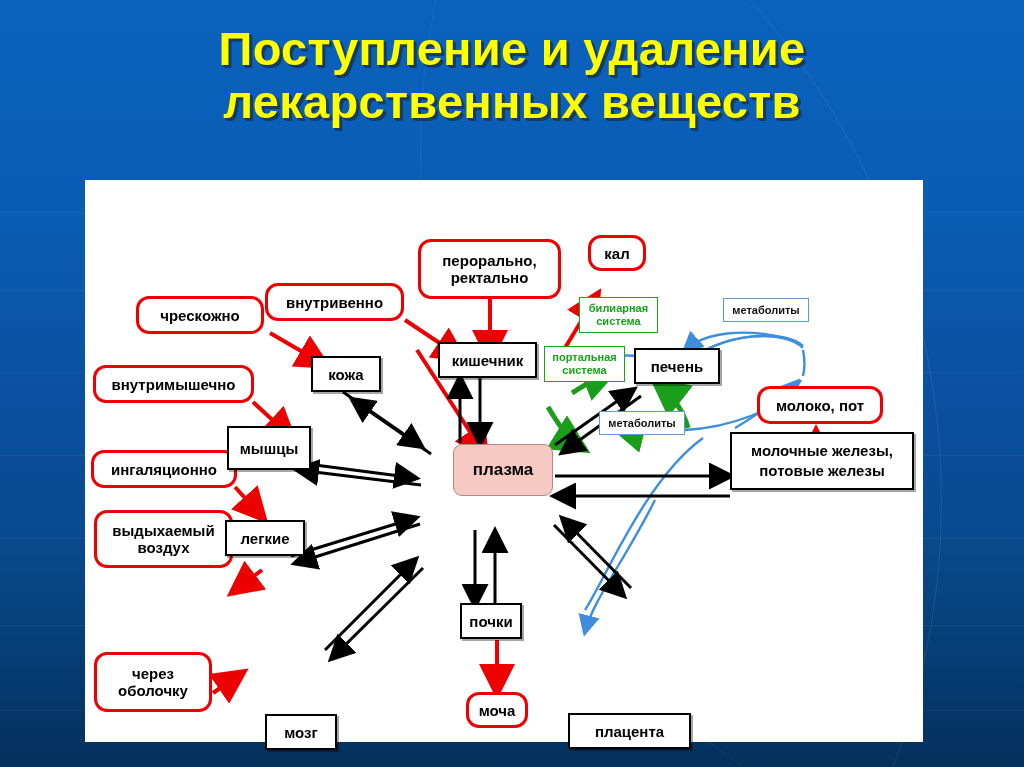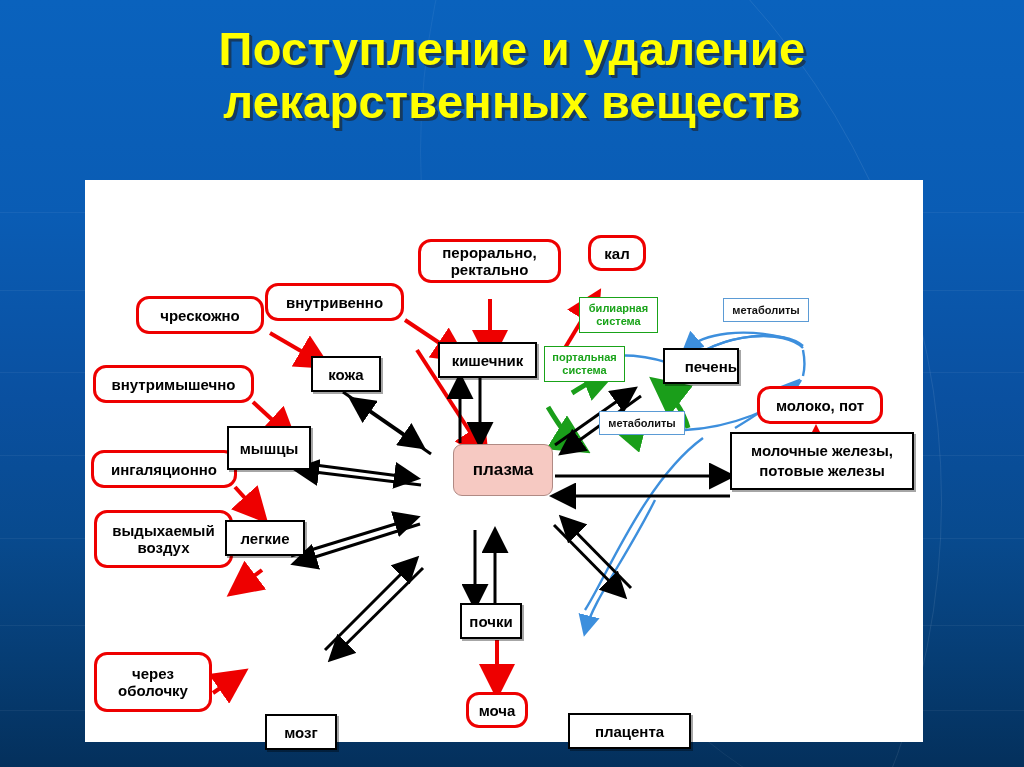--- a/index.html
+++ b/index.html
@@ -171,21 +171,21 @@
           <line x1="326" y1="576" x2="258" y2="644"></line>
           <line x1="540" y1="602" x2="600" y2="660"></line>
           <line x1="608" y1="652" x2="548" y2="594"></line>
         </g>
       </svg>
 
       <div class="node n-plasma" style="left:368px;top:264px;width:100px;height:52px;">
         <span>плазма</span>
       </div>
 
-      <div class="node n-red" style="left:333px;top:59px;width:143px;height:44px;">
+      <div class="node n-red" style="left:333px;top:59px;width:143px;height:60px;">
         <span>перорально,
 ректально</span>
       </div>
 
       <div class="node n-red" style="left:180px;top:103px;width:139px;height:38px;">
         <span>внутривенно</span>
       </div>
 
       <div class="node n-red" style="left:51px;top:116px;width:128px;height:38px;">
         <span>чрескожно</span>
@@ -238,21 +238,21 @@
       </div>
 
       <div class="node n-black" style="left:180px;top:534px;width:72px;height:36px;">
         <span>мозг</span>
       </div>
 
       <div class="node n-black" style="left:375px;top:423px;width:62px;height:36px;">
         <span>почки</span>
       </div>
 
-      <div class="node n-black" style="left:578px;top:168px;width:76px;height:36px;justify-content:flex-end;">
+      <div class="node n-black" style="left:549px;top:168px;width:86px;height:36px;">
         <span>печень</span>
       </div>
 
       <div class="node n-black" style="left:483px;top:533px;width:123px;height:36px;">
         <span>плацента</span>
       </div>
 
       <div class="node n-black" style="left:645px;top:252px;width:184px;height:58px;line-height:20px;">
         <span>молочные железы,
 потовые железы</span>

